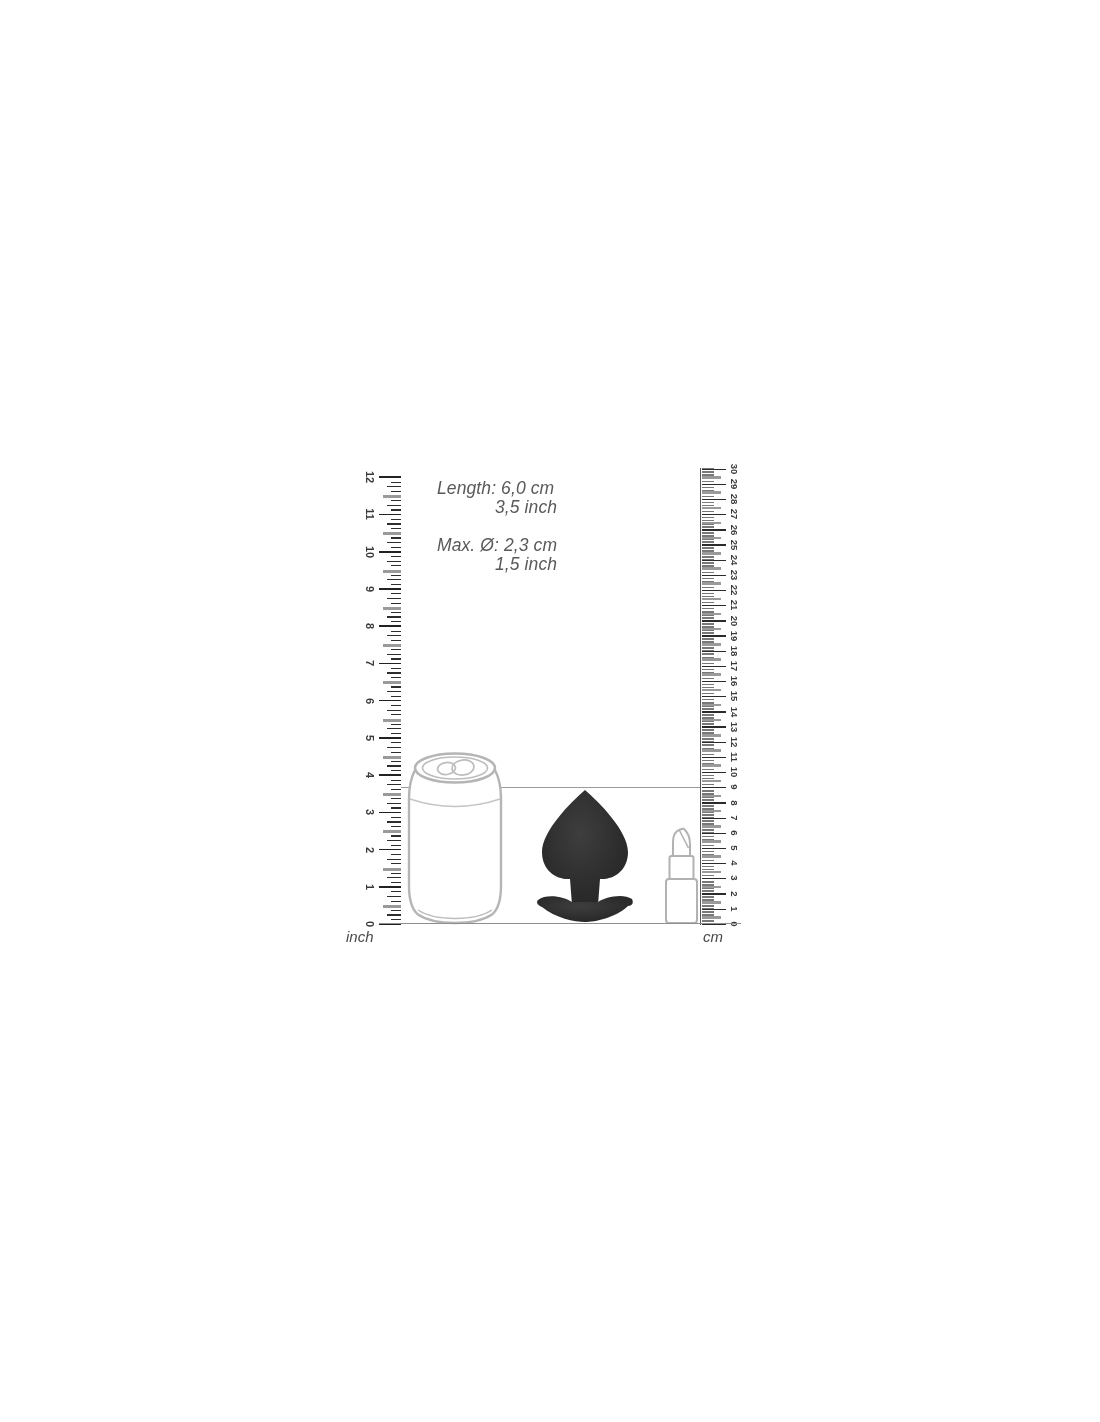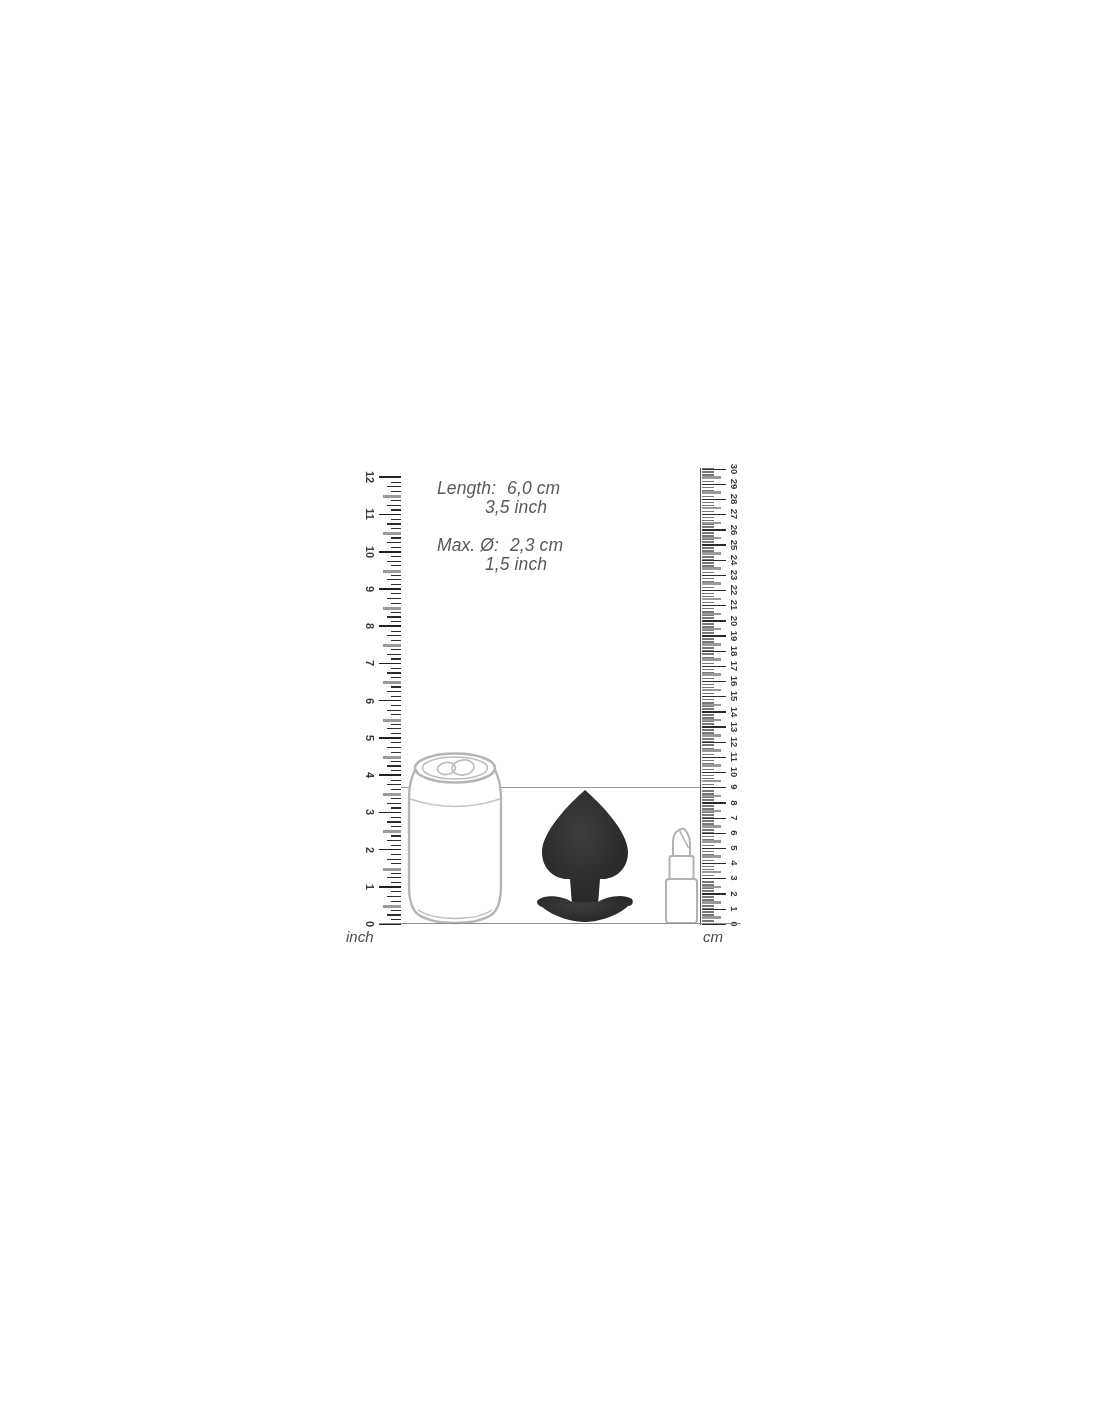--- a/index.html
+++ b/index.html
@@ -5,22 +5,22 @@
   html,body{margin:0;padding:0;background:#fff;}
   body{width:1100px;height:1422px;position:relative;overflow:hidden;
        font-family:"Liberation Sans",sans-serif;}
   .canvas{position:absolute;inset:0;}
 
   
   .measurements{position:absolute;left:437px;top:479px;color:#595959;
       font-style:italic;font-size:17.5px;line-height:19px;letter-spacing:.1px;}
   .m-block{margin:0 0 19px 0;}
   .m-line{white-space:nowrap;}
-  .m-label{margin-right:11px;}
-  .m-imperial{margin-left:48px;}
+  .m-label{margin-right:5px;}
+  .m-imperial{margin-left:48px;text-align:right;}
 
   
   .ruler-left{position:absolute;left:379px;top:475.6px;width:22px;height:449px;}
   .rl-strip{position:absolute;right:0;bottom:0;height:449px;}
   .rl-e{width:10px;background:repeating-linear-gradient(to top,#2e2e2e 0 1.1px,transparent 1.1px 4.6563px);}
   .rl-q{width:14px;background:repeating-linear-gradient(to top,#2e2e2e 0 1.2px,transparent 1.2px 9.3125px);}
   .rl-h{width:18px;background:repeating-linear-gradient(to top,transparent 0 17.2px,#9a9a9a 17.2px 20.2px,transparent 20.2px 37.25px);}
   .rl-w{width:22px;background:repeating-linear-gradient(to top,#222 0 1.6px,transparent 1.6px 37.25px);}
 
   .ruler-right{position:absolute;left:700px;top:467.6px;width:42px;height:457px;}

